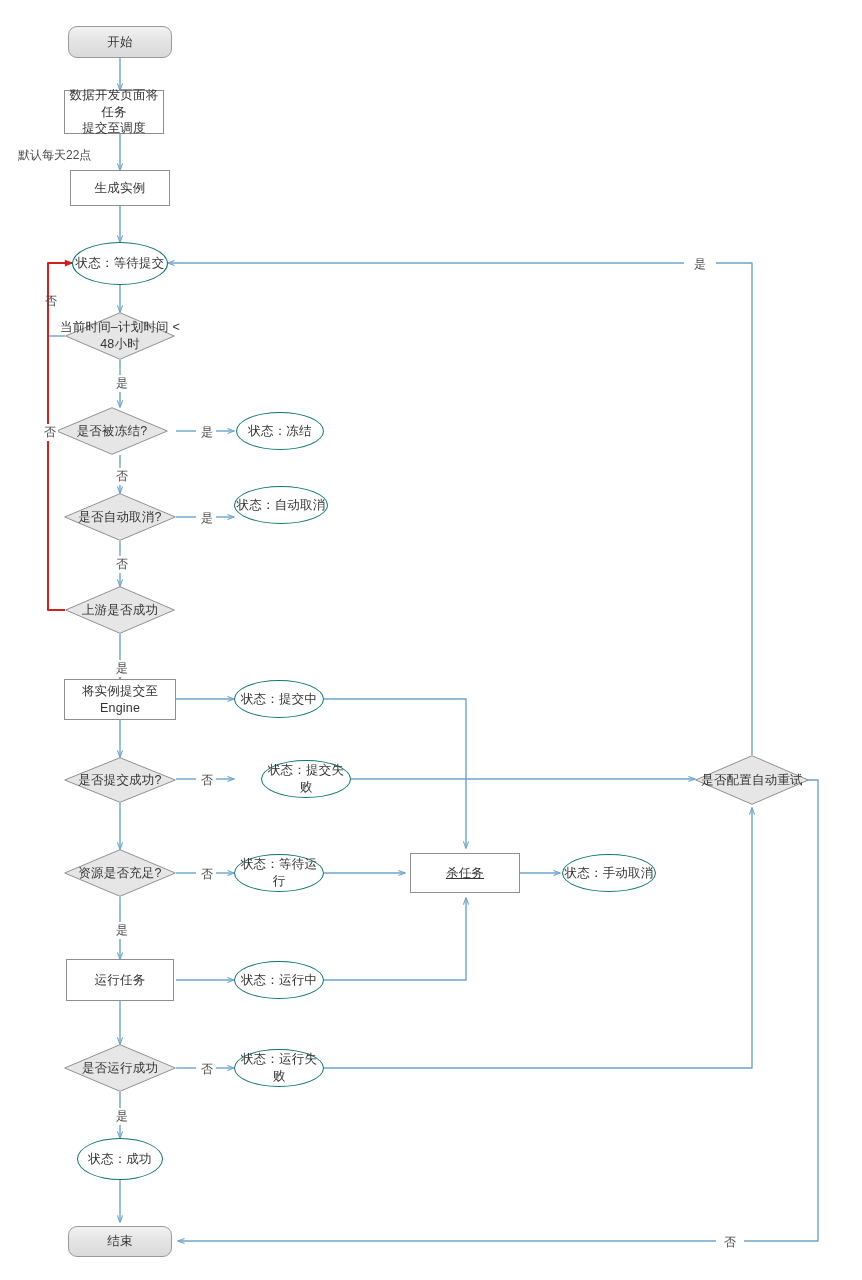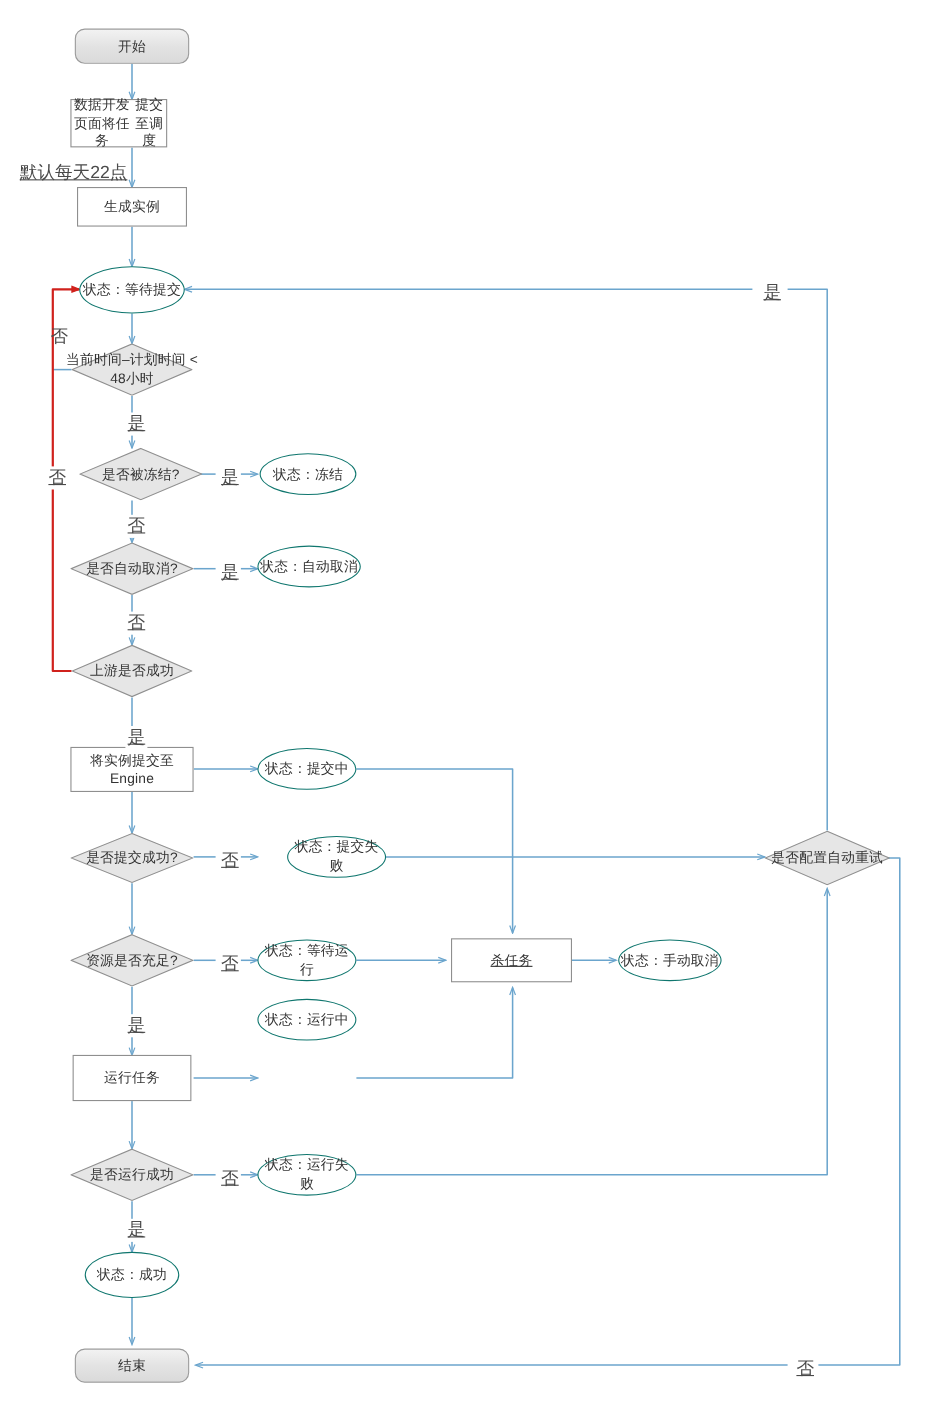--- a/index.html
+++ b/index.html
@@ -63,26 +63,25 @@
   .diamond-shape {
     position: absolute;
     left: 0; top: 0;
     width: 100%;
     height: 100%;
     z-index: 1;
   }
   .edge-label {
     position: absolute;
     color: #4a4a4a;
-    font-size: 16px;
+    font-size: 12px;
     z-index: 4;
     background: #ffffff;
     padding: 0 2px;
     white-space: nowrap;
-    text-decoration: underline;
   }
   .edge-label.vertical {
     writing-mode: vertical-rl;
     padding: 2px 0;
   }
   .edge-label.plain {
     background: transparent;
   }
 </style>
 </head>
@@ -172,60 +171,60 @@
 
     <g fill="none" stroke="#d0211c" stroke-width="2" stroke-linejoin="round">
       <path d="M65,610 L48,610 L48,263 L72,263" marker-end="url(#arrowred)"></path>
     </g>
   </svg>
 
   <div class="node n-terminal" style="left:68px; top:26px; width:104px; height:32px;">
     <span>开始</span>
   </div>
 
-  <div class="node n-process" style="left:64px; top:90px; width:88px; height:44px; ">
+  <div class="node n-process" style="left:64px; top:90px; width:100px; height:44px; flex-direction:column;">
     <span>数据开发页面将任务</span>
     <span>提交至调度</span>
   </div>
 
   <div class="node n-process" style="left:70px; top:170px; width:100px; height:36px;">
     <span>生成实例</span>
   </div>
 
   <div class="node n-state" style="left:72px; top:242px; width:96px; height:43px;">
     <span>状态：等待提交</span>
   </div>
 
   <div class="node n-decision" style="left:65px; top:312px; width:110px; height:48px; flex-direction:column;">
     <svg class="diamond-shape" viewBox="0 0 110 48" preserveAspectRatio="none">
       <polygon points="55,0.7 109.3,24 55,47.3 0.7,24" fill="#e6e6e6" stroke="#8f8f8f" stroke-width="1"></polygon>
     </svg>
     <span class="dlabel">当前时间–计划时间 &lt;</span>
     <span class="dlabel">48小时</span>
   </div>
 
-  <div class="node n-decision" style="left:72px; top:407px; width:112px; height:48px;text-align:right;">
+  <div class="node n-decision" style="left:56px; top:407px; width:112px; height:48px;text-align:right;">
     <svg class="diamond-shape" viewBox="0 0 112 48" preserveAspectRatio="none">
       <polygon points="56,0.7 111.3,24 56,47.3 0.7,24" fill="#e6e6e6" stroke="#8f8f8f" stroke-width="1"></polygon>
     </svg>
     <span class="dlabel">是否被冻结?</span>
   </div>
 
   <div class="node n-state" style="left:236px; top:412px; width:88px; height:38px;">
     <span>状态：冻结</span>
   </div>
 
   <div class="node n-decision" style="left:64px; top:493px; width:112px; height:48px;">
     <svg class="diamond-shape" viewBox="0 0 112 48" preserveAspectRatio="none">
       <polygon points="56,0.7 111.3,24 56,47.3 0.7,24" fill="#e6e6e6" stroke="#8f8f8f" stroke-width="1"></polygon>
     </svg>
     <span class="dlabel">是否自动取消?</span>
   </div>
 
-  <div class="node n-state" style="left:234px; top:496px; width:94px; height:38px;">
+  <div class="node n-state" style="left:234px; top:486px; width:94px; height:38px;">
     <span>状态：自动取消</span>
   </div>
 
   <div class="node n-decision" style="left:65px; top:586px; width:110px; height:48px;">
     <svg class="diamond-shape" viewBox="0 0 110 48" preserveAspectRatio="none">
       <polygon points="55,0.7 109.3,24 55,47.3 0.7,24" fill="#e6e6e6" stroke="#8f8f8f" stroke-width="1"></polygon>
     </svg>
     <span class="dlabel">上游是否成功</span>
   </div>
 
@@ -264,21 +263,21 @@
   </div>
 
   <div class="node n-state" style="left:562px; top:854px; width:94px; height:38px;">
     <span>状态：手动取消</span>
   </div>
 
   <div class="node n-process" style="left:66px; top:959px; width:108px; height:42px;">
     <span>运行任务</span>
   </div>
 
-  <div class="node n-state" style="left:234px; top:908px; width:90px; height:38px;">
+  <div class="node n-state" style="left:234px; top:961px; width:90px; height:38px;">
     <span>状态：运行中</span>
   </div>
 
   <div class="node n-decision" style="left:64px; top:1044px; width:112px; height:48px;">
     <svg class="diamond-shape" viewBox="0 0 112 48" preserveAspectRatio="none">
       <polygon points="56,0.7 111.3,24 56,47.3 0.7,24" fill="#e6e6e6" stroke="#8f8f8f" stroke-width="1"></polygon>
     </svg>
     <span class="dlabel">是否运行成功</span>
   </div>
 

